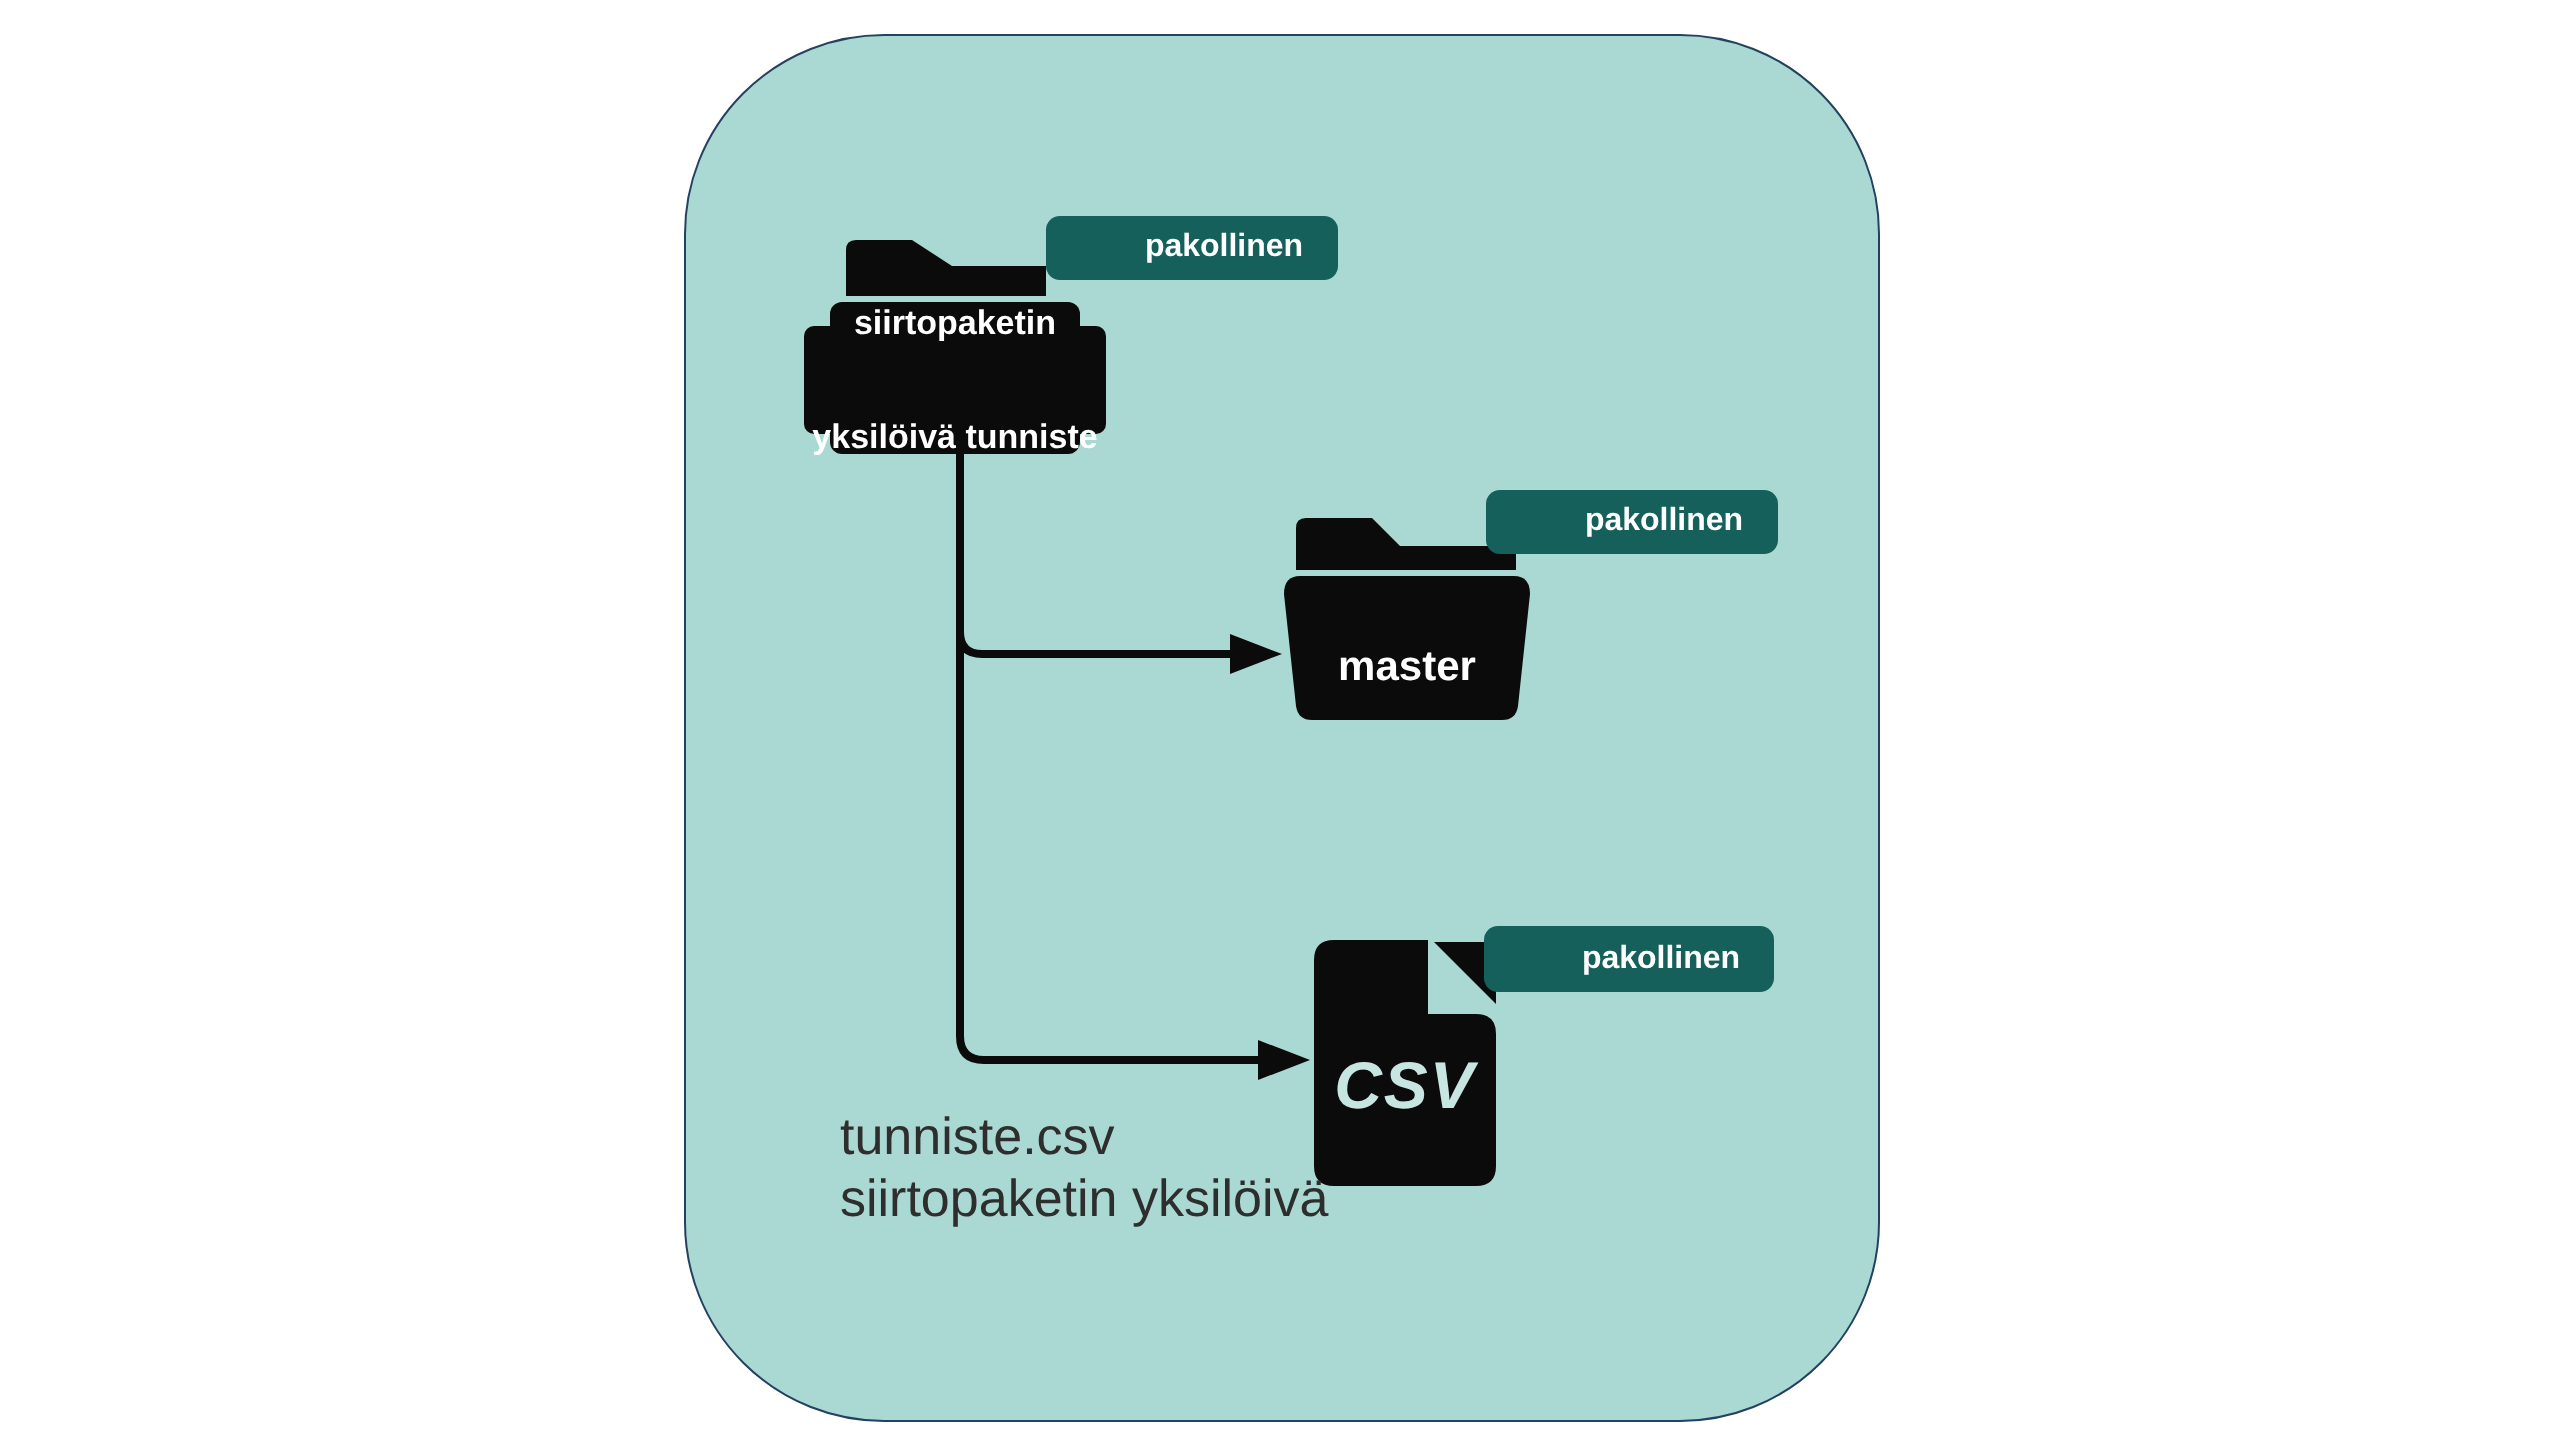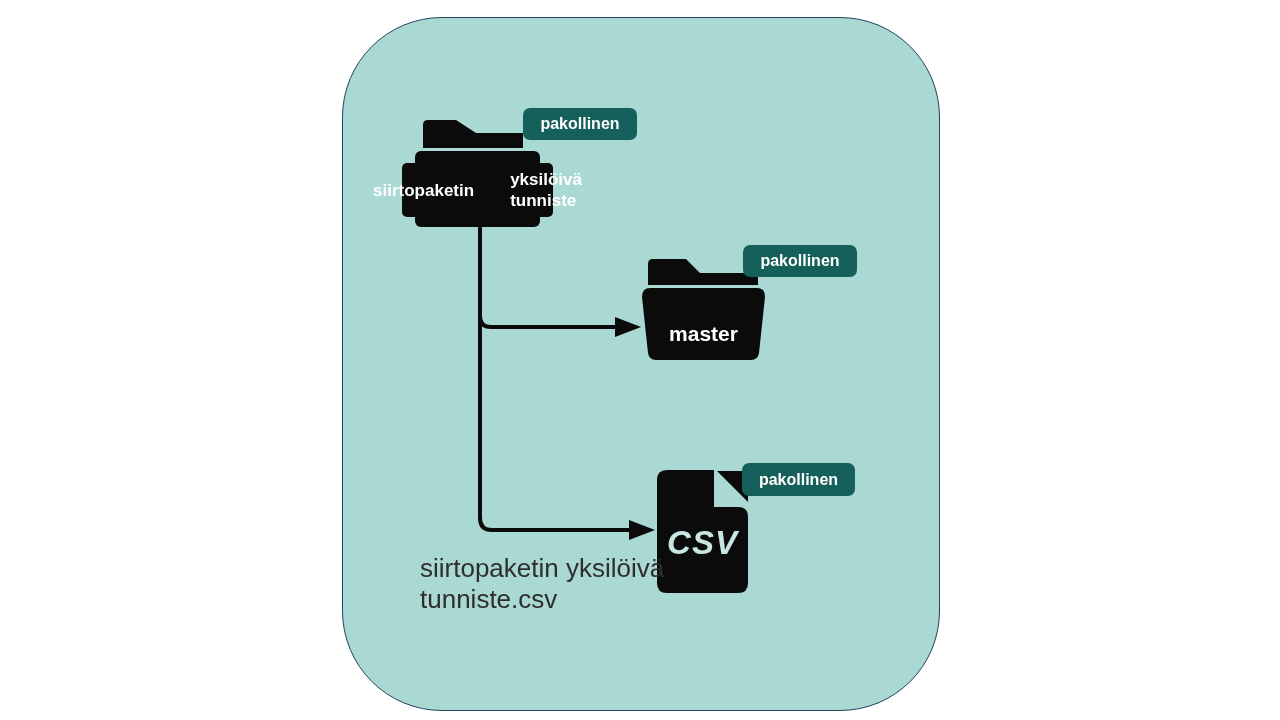--- a/index.html
+++ b/index.html
@@ -12,39 +12,40 @@
   .panel {
     position:absolute; left:342px; top:17px; width:598px; height:694px;
     background:var(--panel-bg,#aad8d3);
     border:1.5px solid var(--panel-border,#23425f);
     border-radius:100px; box-sizing:border-box;
   }
   .abs { position:absolute; }
   .icon-black { color:var(--shape-black,#0b0b0b); }
   .connectors { position:absolute; left:0; top:0; width:1280px; height:720px; pointer-events:none; }
   .node-text {
-    position:absolute; display:flex; flex-direction:row;
+    position:absolute; display:flex; flex-direction:column;
     align-items:center; justify-content:center;
-    color:var(--node-text,#fff); font-weight:bold; gap:36px;
+    color:var(--node-text,#fff); font-weight:bold; text-align:center;gap:36px;
   }
   .root-label { left:402px; top:163px; width:151px; height:54px; font-size:17px; line-height:21px; }
   .master-label { left:642px; top:288px; width:123px; height:92px; font-size:21px; }
   .csv-label {
     left:657px; top:514px; width:91px; height:58px;
     font-size:33px; letter-spacing:1px;
     color:var(--csv-text,#c8e6e1);
     display:flex; align-items:center; justify-content:center; font-weight:bold;
     position:absolute;
     font-style:italic;
   }
   .badge {
     position:absolute; background:var(--badge-bg,#15605a);
     color:var(--badge-text,#fff); font-weight:bold; font-size:16px;
     border-radius:7px; display:flex; align-items:center; justify-content:center;
     z-index:3;
+    padding-left:32px;
   }
   .badge-root   { left:523px; top:108px; width:114px; height:32px; }
   .badge-master { left:743px; top:245px; width:114px; height:32px; }
   .badge-csv    { left:742px; top:463px; width:113px; height:33px; }
   .caption {
     position:absolute; left:420px; top:553px;
     color:var(--caption-text,#2e2e2e); font-size:26px; line-height:31px;
   }
 </style>
 </head>
@@ -80,17 +81,17 @@
   <div class="badge badge-master">pakollinen</div>
 
   <svg class="abs icon-black" style="left:657px; top:468px;" width="91" height="126" viewBox="0 0 91 126" xmlns="http://www.w3.org/2000/svg">
     <path d="M10,2 H57 V39 H81 Q91,39 91,49 V115 Q91,125 81,125 H10 Q0,125 0,115 V12 Q0,2 10,2 Z" fill="currentColor"></path>
     <path d="M60,3 H91 V34 Z" fill="currentColor"></path>
   </svg>
   <div class="csv-label">CSV</div>
   <div class="badge badge-csv">pakollinen</div>
 
   <div class="caption">
+    <div>tunniste.csv</div>
     <div>siirtopaketin yksilöivä</div>
-    <div>tunniste.csv</div>
   </div>
 
 </div>
 
 </body></html>

